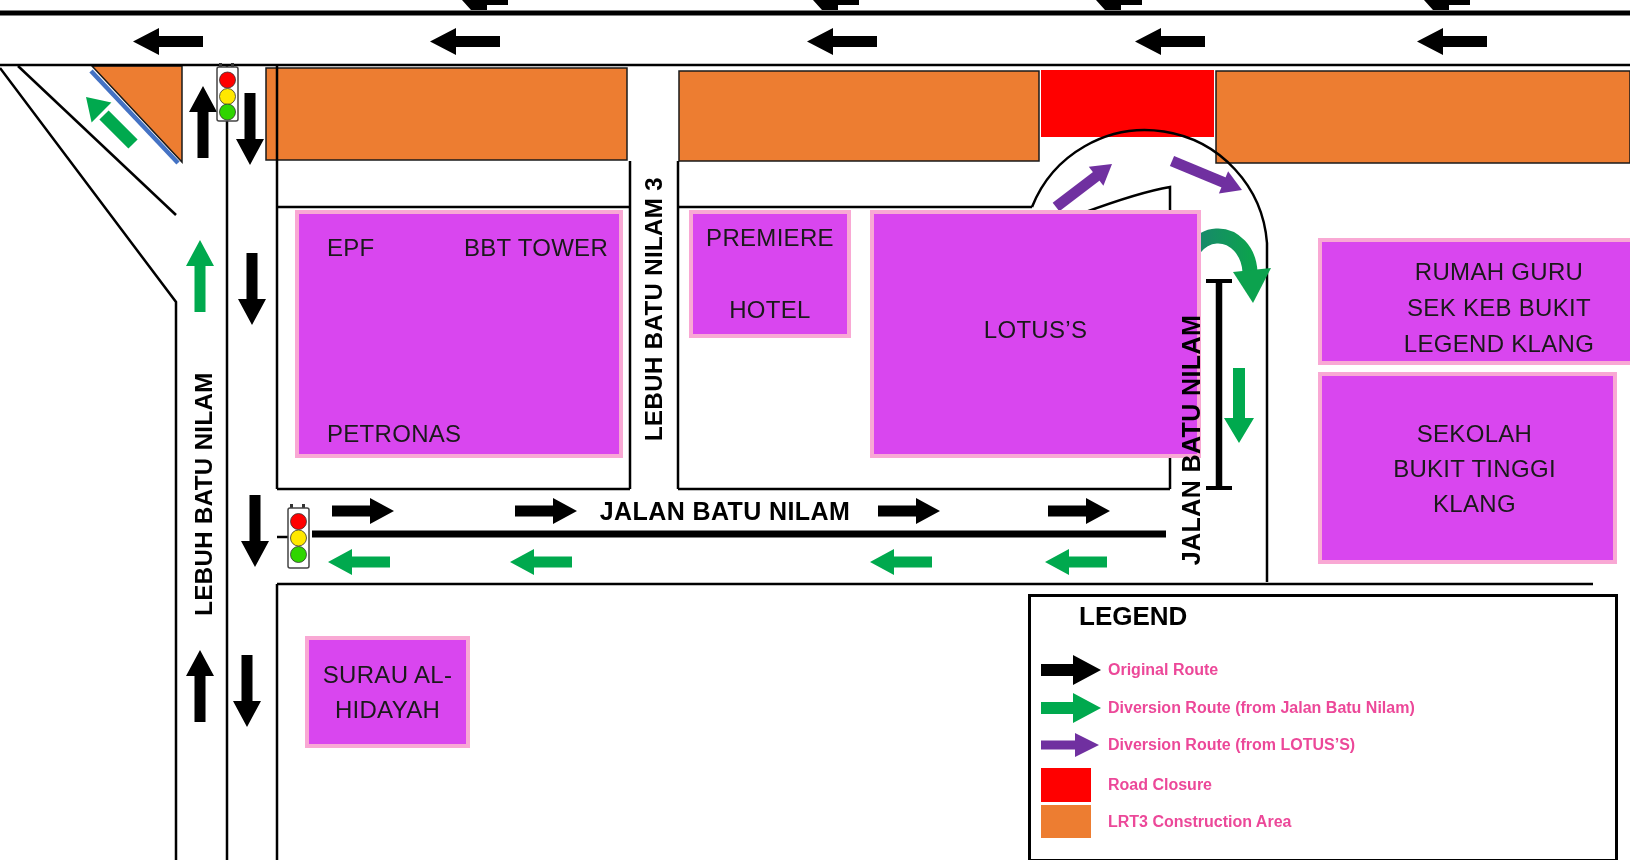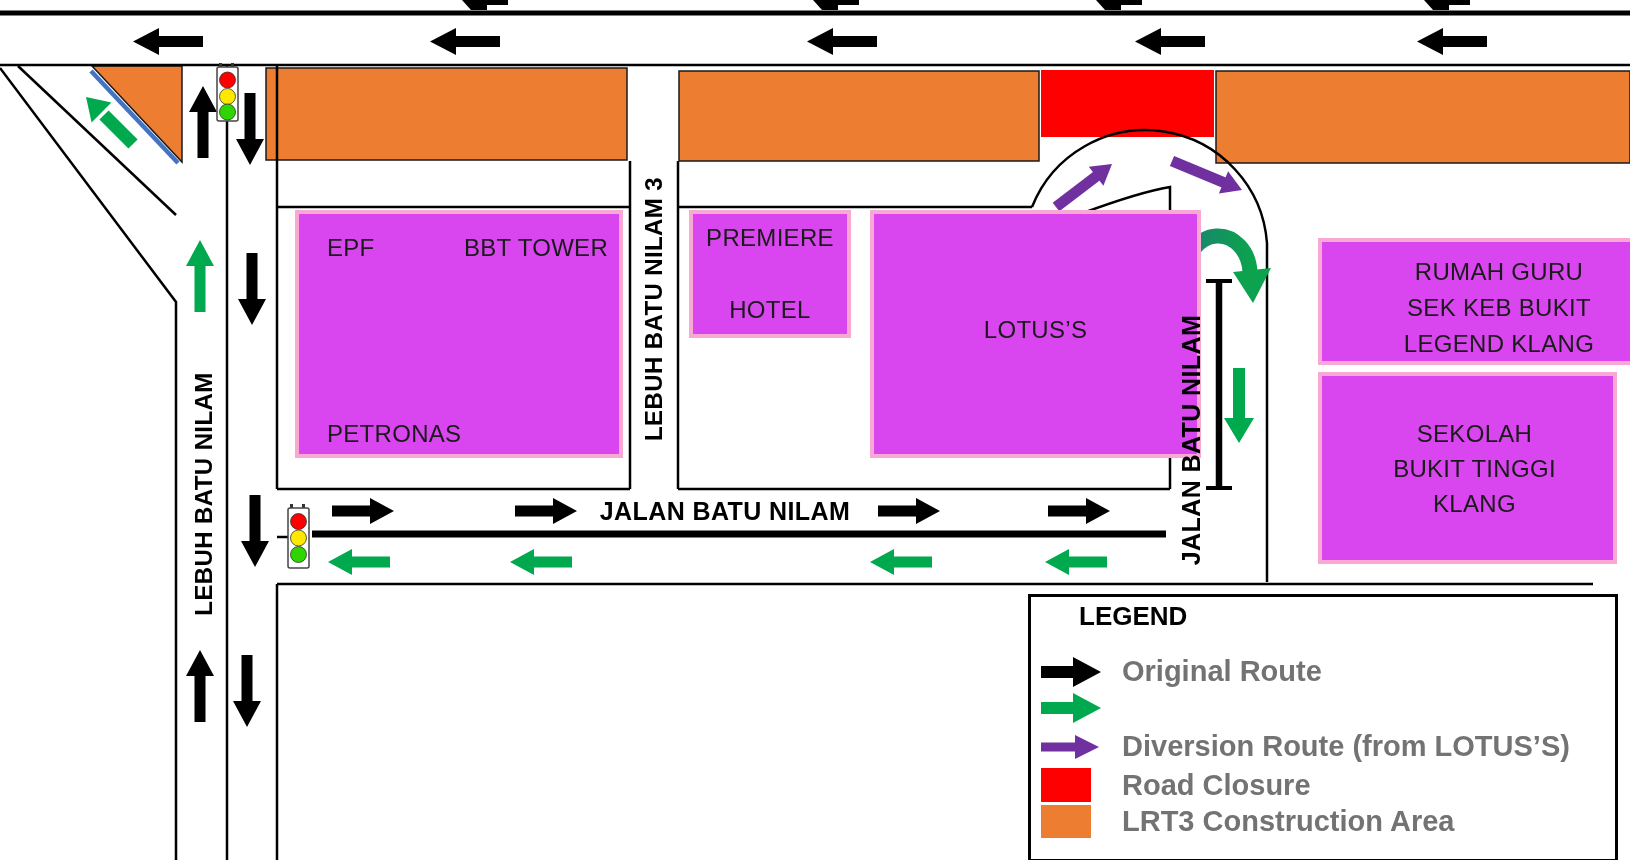--- a/index.html
+++ b/index.html
@@ -21,21 +21,21 @@
             text-align:center;line-height:36px;}
   .vlabel,.hlabel{position:absolute;white-space:nowrap;font-weight:bold;color:#000;
             font-size:24px;letter-spacing:.4px;}
   .vlabel{transform:translate(-50%,-50%) rotate(-90deg);}
   .hlabel{transform:translate(-50%,-50%);}
   #legend{position:absolute;left:1028px;top:594px;width:590px;height:268px;
           border:3px solid #000;box-sizing:border-box;background:#fff;}
   #legend .lg-title{position:absolute;left:14px;top:4px;font-weight:bold;font-size:26px;color:#000;margin-left:34px;}
   .lg-row{position:absolute;left:10px;display:flex;align-items:center;}
   .lg-swatch{width:60px;display:flex;align-items:center;justify-content:flex-start;}
-  .lg-label{margin-left:21px;font-weight:bold;font-size:29px;color:#737373;white-space:nowrap;}
+  .lg-label{margin-left:7px;font-weight:bold;font-size:16px;color:#ec4899;white-space:nowrap;}
   .sq{width:50px;height:34px;display:inline-block;}
 </style>
 </head>
 <body>
 
 <div id="stage">
 
 <svg id="map-svg" width="1630" height="860" viewBox="0 0 1630 860">
   <defs>
     <linearGradient id="uturnGrad" x1="0" y1="0" x2="1" y2="0">
@@ -158,20 +158,24 @@
 
 <div class="building b-center" style="left:689px;top:210px;width:162px;height:128px;gap:36px;">
   <div>PREMIERE</div>
   <div>HOTEL</div>
 </div>
 
 <div class="building b-center" style="left:870px;top:210px;width:331px;height:248px;padding-bottom:8px;">
   <div>LOTUS’S</div>
 </div>
 
+<div class="building b-center" style="left:305px;top:636px;width:165px;height:112px;line-height:35px;">
+  <div>SURAU AL-</div>
+  <div>HIDAYAH</div>
+</div>
 
 <div class="building b-center" style="left:1318px;top:238px;width:362px;height:127px;padding-top:12px;">
   <div>RUMAH GURU</div>
   <div>SEK KEB BUKIT</div>
   <div>LEGEND KLANG</div>
 </div>
 
 <div class="building b-center" style="left:1318px;top:372px;width:299px;height:192px;line-height:35px;padding-left:14px;">
   <div>SEKOLAH</div>
   <div>BUKIT TINGGI</div>
@@ -194,20 +198,21 @@
     </span>
     <span class="lg-label">Original Route</span>
   </div>
 
   <div class="lg-row" style="top:96px;">
     <span class="lg-swatch">
       <svg width="60" height="30">
             <polygon points="0,9 32,9 32,0 60,15 32,30 32,21 0,21" class="f-green"></polygon>
           </svg>
     </span>
+    <span class="lg-label">Diversion Route (from Jalan Batu Nilam)</span>
   </div>
 
   <div class="lg-row" style="top:133px;">
     <span class="lg-swatch">
       <svg width="60" height="30">
             <polygon points="0,10.5 34,10.5 34,3 58,15 34,27 34,19.5 0,19.5" class="f-purple"></polygon>
           </svg>
     </span>
     <span class="lg-label">Diversion Route (from LOTUS’S)</span>
   </div>

